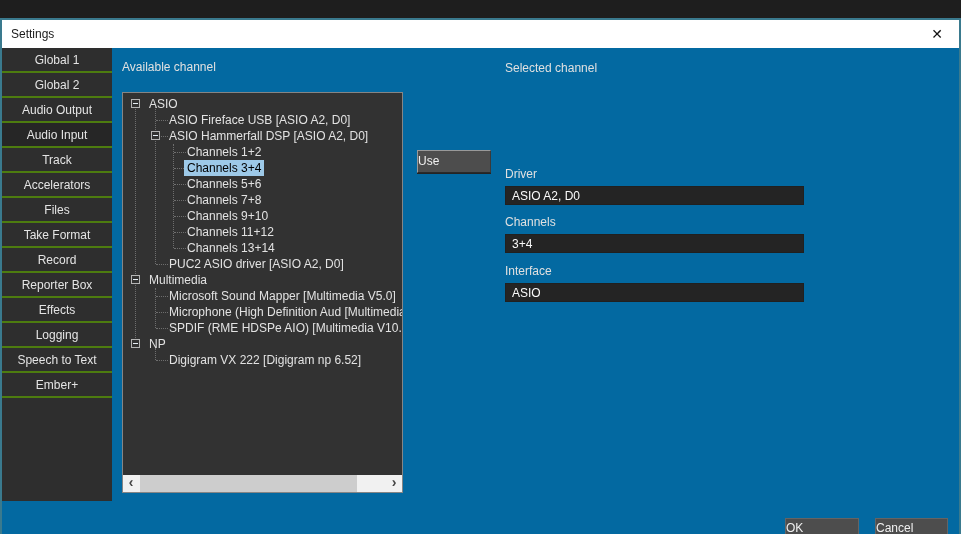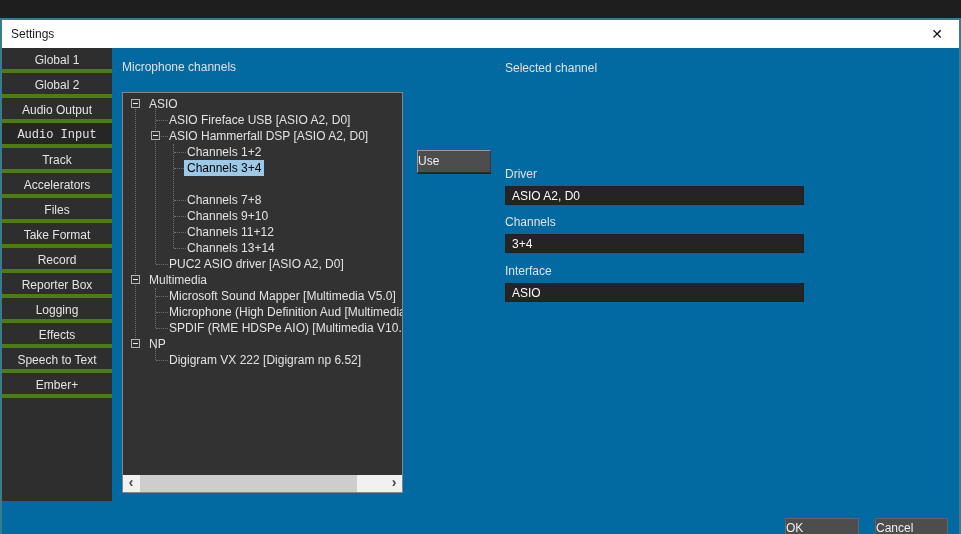--- a/index.html
+++ b/index.html
@@ -22,23 +22,23 @@
     line-height:28px; text-align:center; font-size:14px; color:#111; cursor:default;
   }
 
   
   .sidebar {
     position:absolute; left:0; top:28px; width:110px; height:453px;
     background:#2e2e2e;
   }
   .side-item {
     height:25px; line-height:24px; text-align:center; color:#e4e4e4;
-    border-bottom:4px solid #4d7c0f; background:#2e2e2e;
-  }
-  .side-item.active { background:#262626;font-family:Liberation Mono, monospace; }
+    border-bottom:2px solid #4d7c0f; background:#2e2e2e;
+  }
+  .side-item.active { background:#262626; }
 
   
   .panel-label { position:absolute; color:#e0e0e0; }
   .lbl-available { left:120px; top:40px; }
   .lbl-selected  { left:503px; top:41px; }
 
   .tree {
     position:absolute; left:120px; top:72px; width:281px; height:401px;
     background:#323232; border:1px solid #858585; overflow:hidden;
   }
@@ -119,27 +119,27 @@
     <div class="side-item">Global 1</div>
     <div class="side-item">Global 2</div>
     <div class="side-item">Audio Output</div>
     <div class="side-item active">Audio Input</div>
     <div class="side-item">Track</div>
     <div class="side-item">Accelerators</div>
     <div class="side-item">Files</div>
     <div class="side-item">Take Format</div>
     <div class="side-item">Record</div>
     <div class="side-item">Reporter Box</div>
+    <div class="side-item">Effects</div>
     <div class="side-item">Logging</div>
-    <div class="side-item">Effects</div>
     <div class="side-item">Speech to Text</div>
     <div class="side-item">Ember+</div>
   </div>
 
-  <div class="panel-label lbl-available">Microphone channels</div>
+  <div class="panel-label lbl-available">Available channel</div>
 
   <div class="tree">
 
     <div class="vline" style="left:12px; top:16px; height:235px;"></div>
     <div class="vline" style="left:32px; top:14px; height:157px;"></div>
     <div class="vline" style="left:50px; top:51px; height:104px;"></div>
     <div class="vline" style="left:32px; top:195px; height:40px;"></div>
     <div class="vline" style="left:32px; top:255px; height:12px;"></div>
 
     <div class="trow lv0" style="top:3px">
@@ -152,20 +152,23 @@
     <div class="trow lv1" style="top:35px">
         <span class="exp"></span>
         <span class="lbl">ASIO Hammerfall DSP [ASIO A2, D0]</span>
       </div>
     <div class="trow lv2" style="top:51px">
         <span class="lbl">Channels 1+2</span>
       </div>
     <div class="trow lv2" style="top:67px">
         <span class="lbl sel">Channels 3+4</span>
       </div>
+    <div class="trow lv2" style="top:83px">
+        <span class="lbl">Channels 5+6</span>
+      </div>
     <div class="trow lv2" style="top:99px">
         <span class="lbl">Channels 7+8</span>
       </div>
     <div class="trow lv2" style="top:115px">
         <span class="lbl">Channels 9+10</span>
       </div>
     <div class="trow lv2" style="top:131px">
         <span class="lbl">Channels 11+12</span>
       </div>
     <div class="trow lv2" style="top:147px">

